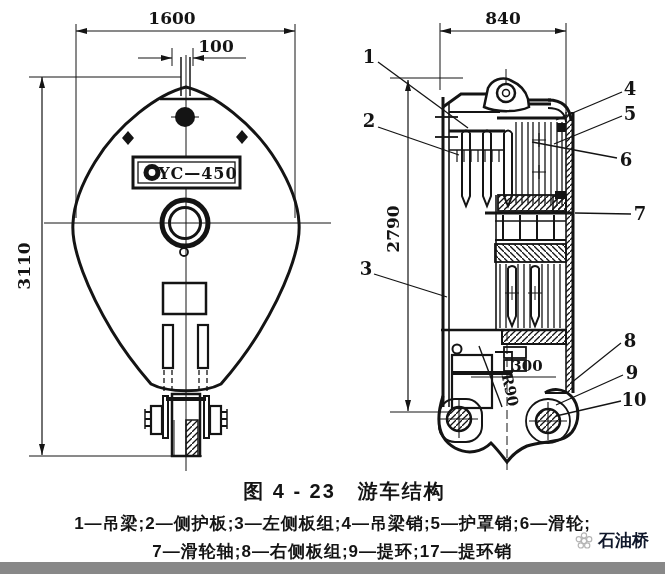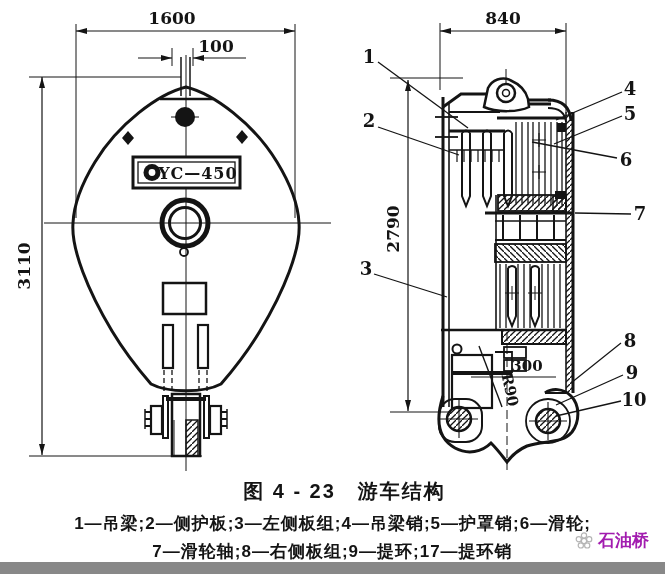--- a/index.html
+++ b/index.html
@@ -12,21 +12,21 @@
   .dim{font-family:"DejaVu Serif",serif;font-weight:bold;font-size:17px;fill:#141414;}
   .dim-s{font-family:"DejaVu Serif",serif;font-weight:bold;font-size:15px;fill:#141414;}
   .callout{font-family:"DejaVu Serif",serif;font-weight:bold;font-size:18px;fill:#141414;}
   .plate{font-family:"DejaVu Serif",serif;font-weight:bold;font-size:16px;fill:#141414;letter-spacing:1px;}
   #caption{position:absolute;left:12px;top:478px;width:665px;text-align:center;
            font-size:20px;font-weight:bold;letter-spacing:2px;}
   #caption .gap{display:inline-block;width:22px;}
   #legend{position:absolute;left:0;top:510px;width:665px;text-align:center;
           font-size:17px;font-weight:bold;line-height:28px;letter-spacing:1px;}
   #watermark{position:absolute;right:16px;bottom:10px;display:flex;align-items:center;
-             gap:4px;color:#a21caf;font-size:17px;font-weight:bold;}
+             gap:4px;color:#0f172a;font-size:17px;font-weight:bold;}
 </style>
 </head>
 <body>
 
 <div id="page">
 
 <svg width="665" height="475" viewBox="0 0 665 475">
   <defs>
     <pattern id="hatch" width="6" height="6" patternUnits="userSpaceOnUse">
       <path d="M0,6 L6,0" stroke="#141414" stroke-width="1.3"></path>

